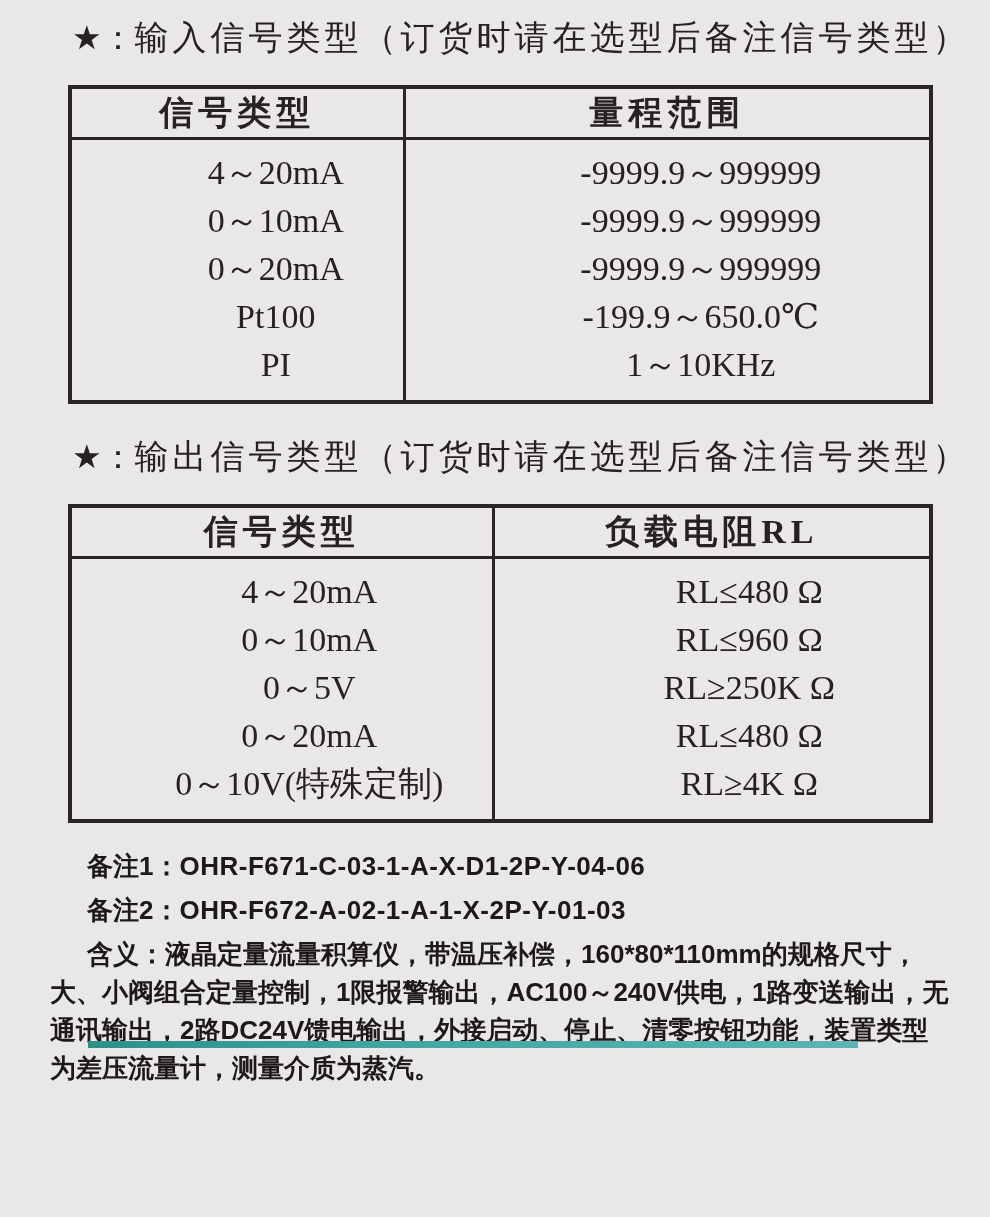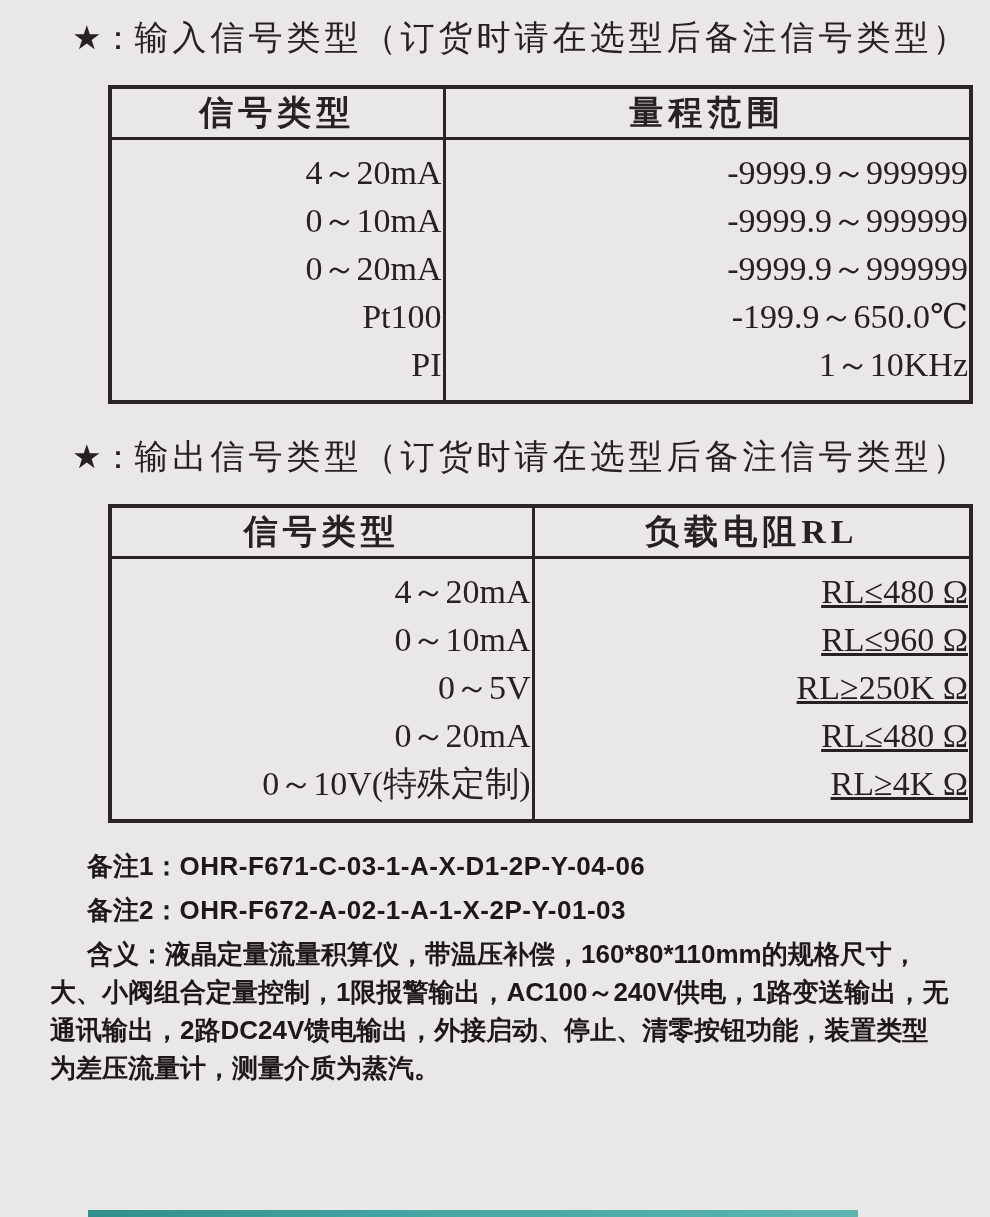--- a/index.html
+++ b/index.html
@@ -3,72 +3,72 @@
 <meta charset="utf-8">
 <style>
   html,body{margin:0;padding:0;}
   body{
     width:990px;height:1217px;
     background:#e9e7e7;
     font-family:"Liberation Serif","DejaVu Serif",serif;
     color:#272122;
     overflow:hidden;
   }
-  .page{position:relative;width:990px;height:1217px;}
+  .page{position:relative;width:990px;height:1048px;}
 
   
   .sec-heading{
     margin:0 0 0 72px;
     padding-top:17px;
     font-size:34px;
     line-height:42px;
     font-weight:500;
     letter-spacing:4px;
     color:#272122;
     white-space:nowrap;
   }
   .sec-heading .star{font-size:33px;letter-spacing:0;}
   .h2{padding-top:32px;}
 
   
   table.spec{
     border-collapse:collapse;
-    margin:26px 0 0 108px;
+    margin:26px 0 0 68px;
     width:861px;
     table-layout:fixed;
     background:transparent;
     border-radius:27px;
   }
   table.spec td,table.spec th{
     border:0;
     font-weight:500;
     font-size:34px;
     color:#272122;
     vertical-align:middle;
   }
   table.spec{border:4px solid #2b2526;}
   table.spec th{
     border-bottom:3px solid #2b2526;
     text-align:center;
     height:45px;
     letter-spacing:5px;
     font-weight:600;
   }
-  table.spec td{text-align:right;}
+  table.spec td{text-align:center;}
   .t1 col.c1{width:334px;}
   .t1 col.c2{width:527px;}
   .t2 col.c1{width:423px;}
   .t2 col.c2{width:438px;}
   table.spec .divided{border-left:3px solid #2b2526;}
   .t1 td{height:43px;}
   .t2 td{height:46px;}
   .t1 td.sig{padding-left:78px;}
   .t1 td.rng{padding-left:68px;}
   .t2 td.sig{padding-left:56px;}
-  .t2 td.rng{padding-left:76px;text-decoration:underline;}
+  .t2 td.rng{padding-left:76px;}
   table.spec tr.first td{padding-top:10px;}
   table.spec tr.last td{padding-bottom:12px;}
 
   
   .notes{
     margin:24px 40px 0 50px;
     font-family:"Liberation Sans","DejaVu Sans",sans-serif;
     font-weight:700;
     font-size:26px;
     line-height:38px;

